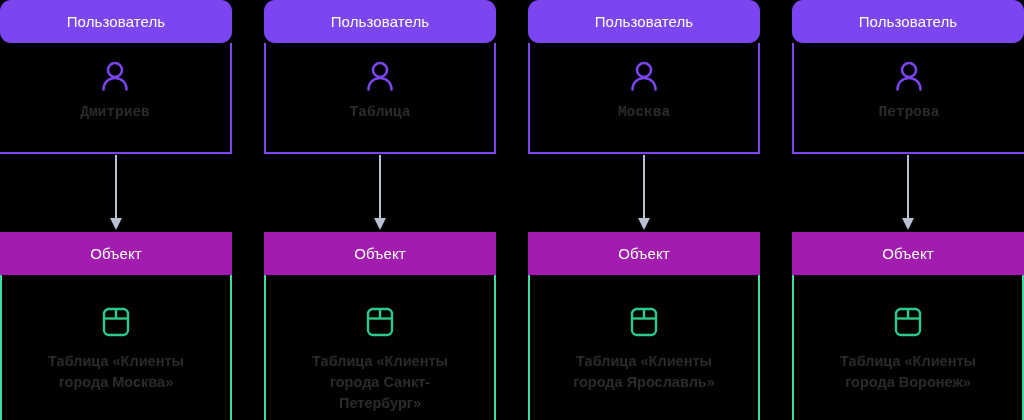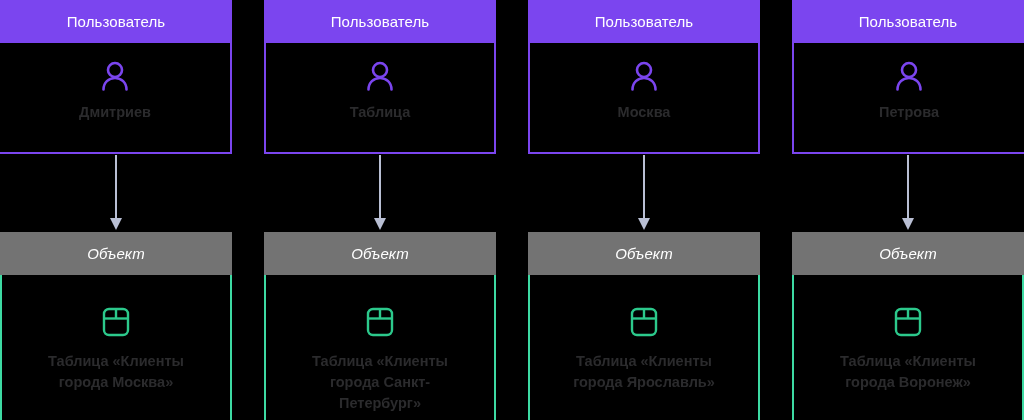--- a/index.html
+++ b/index.html
@@ -58,39 +58,40 @@
     font-size: 14.5px;
     line-height: 21px;
     text-align: center;
     font-weight: bold;
     padding: 0 14px;
     white-space: pre-line;
   }
 
   
   .user-card { top: 0; }
-  .user-card .card-header { background: #7b45ef; }
+  .user-card .card-header { background: #7b45ef; border-radius: 11px; }
   .user-card .card-body {
     height: 111px;
     border: 2px solid #7b45ef;
     border-top: none;
   }
   .user-card .card-title {
     color: #2b2b2d;
     margin-top: 9px;
     font-weight: bold;
+    font-family: Liberation Mono, monospace;
   }
 
   
   .edge-left .card-body  { border-left: none; }
   .edge-right .card-body { border-right: none; }
 
   
   .object-card { top: 232px; }
-  .object-card .card-header { background: #737373; font-style: italic; }
+  .object-card .card-header { background: #a21caf; }
   .object-card .card-body {
     height: 177px;
     border: 2px solid #3ddaa3;
     border-top: none;
     padding-top: 30px;
   }
   .object-card .card-title { margin-top: 12px; }
 
   .icon-wrap {
     width: 34px;

